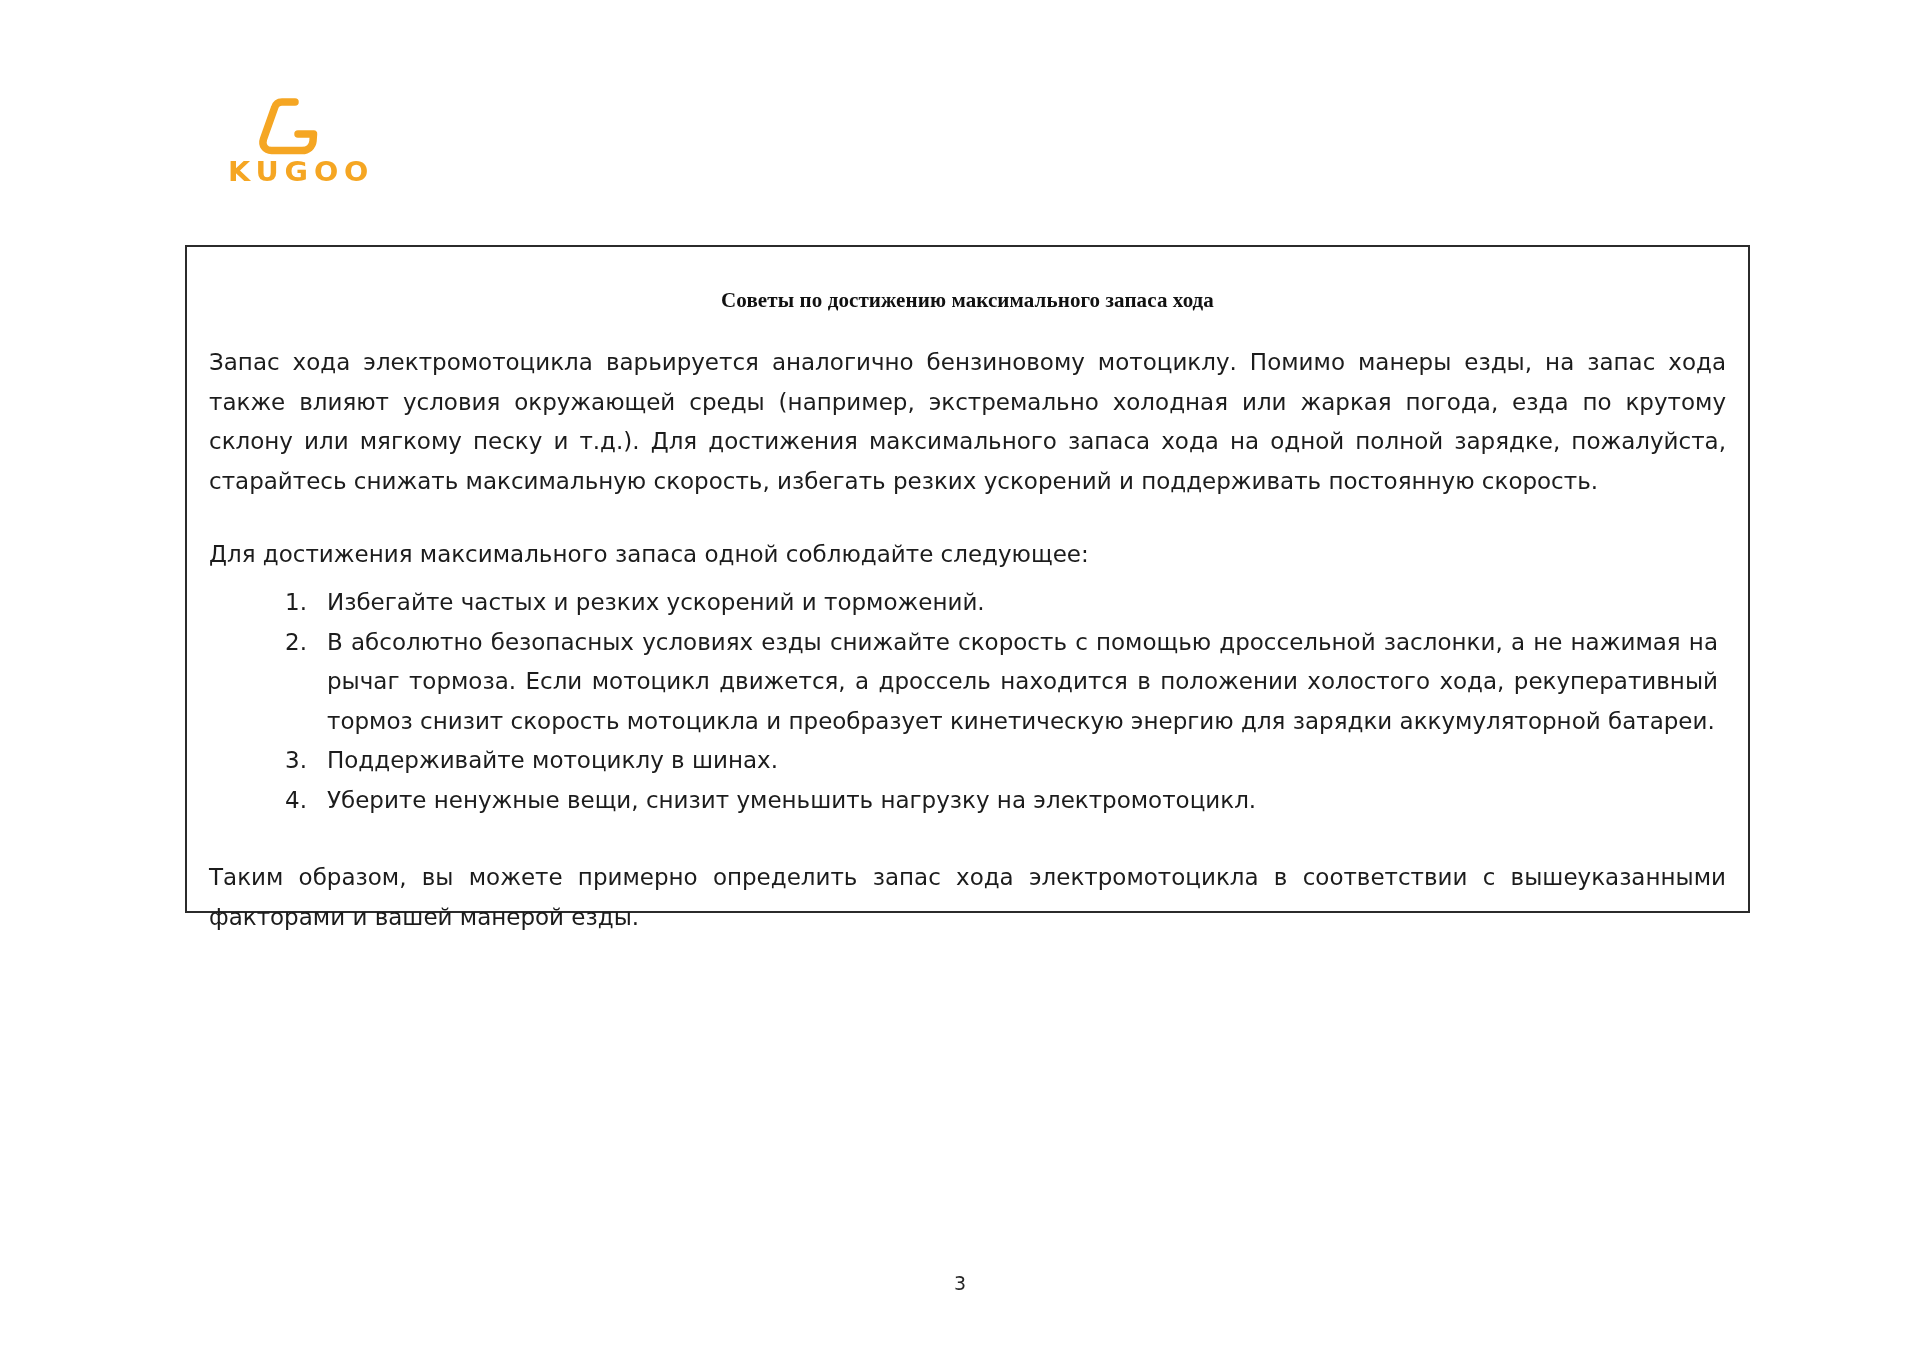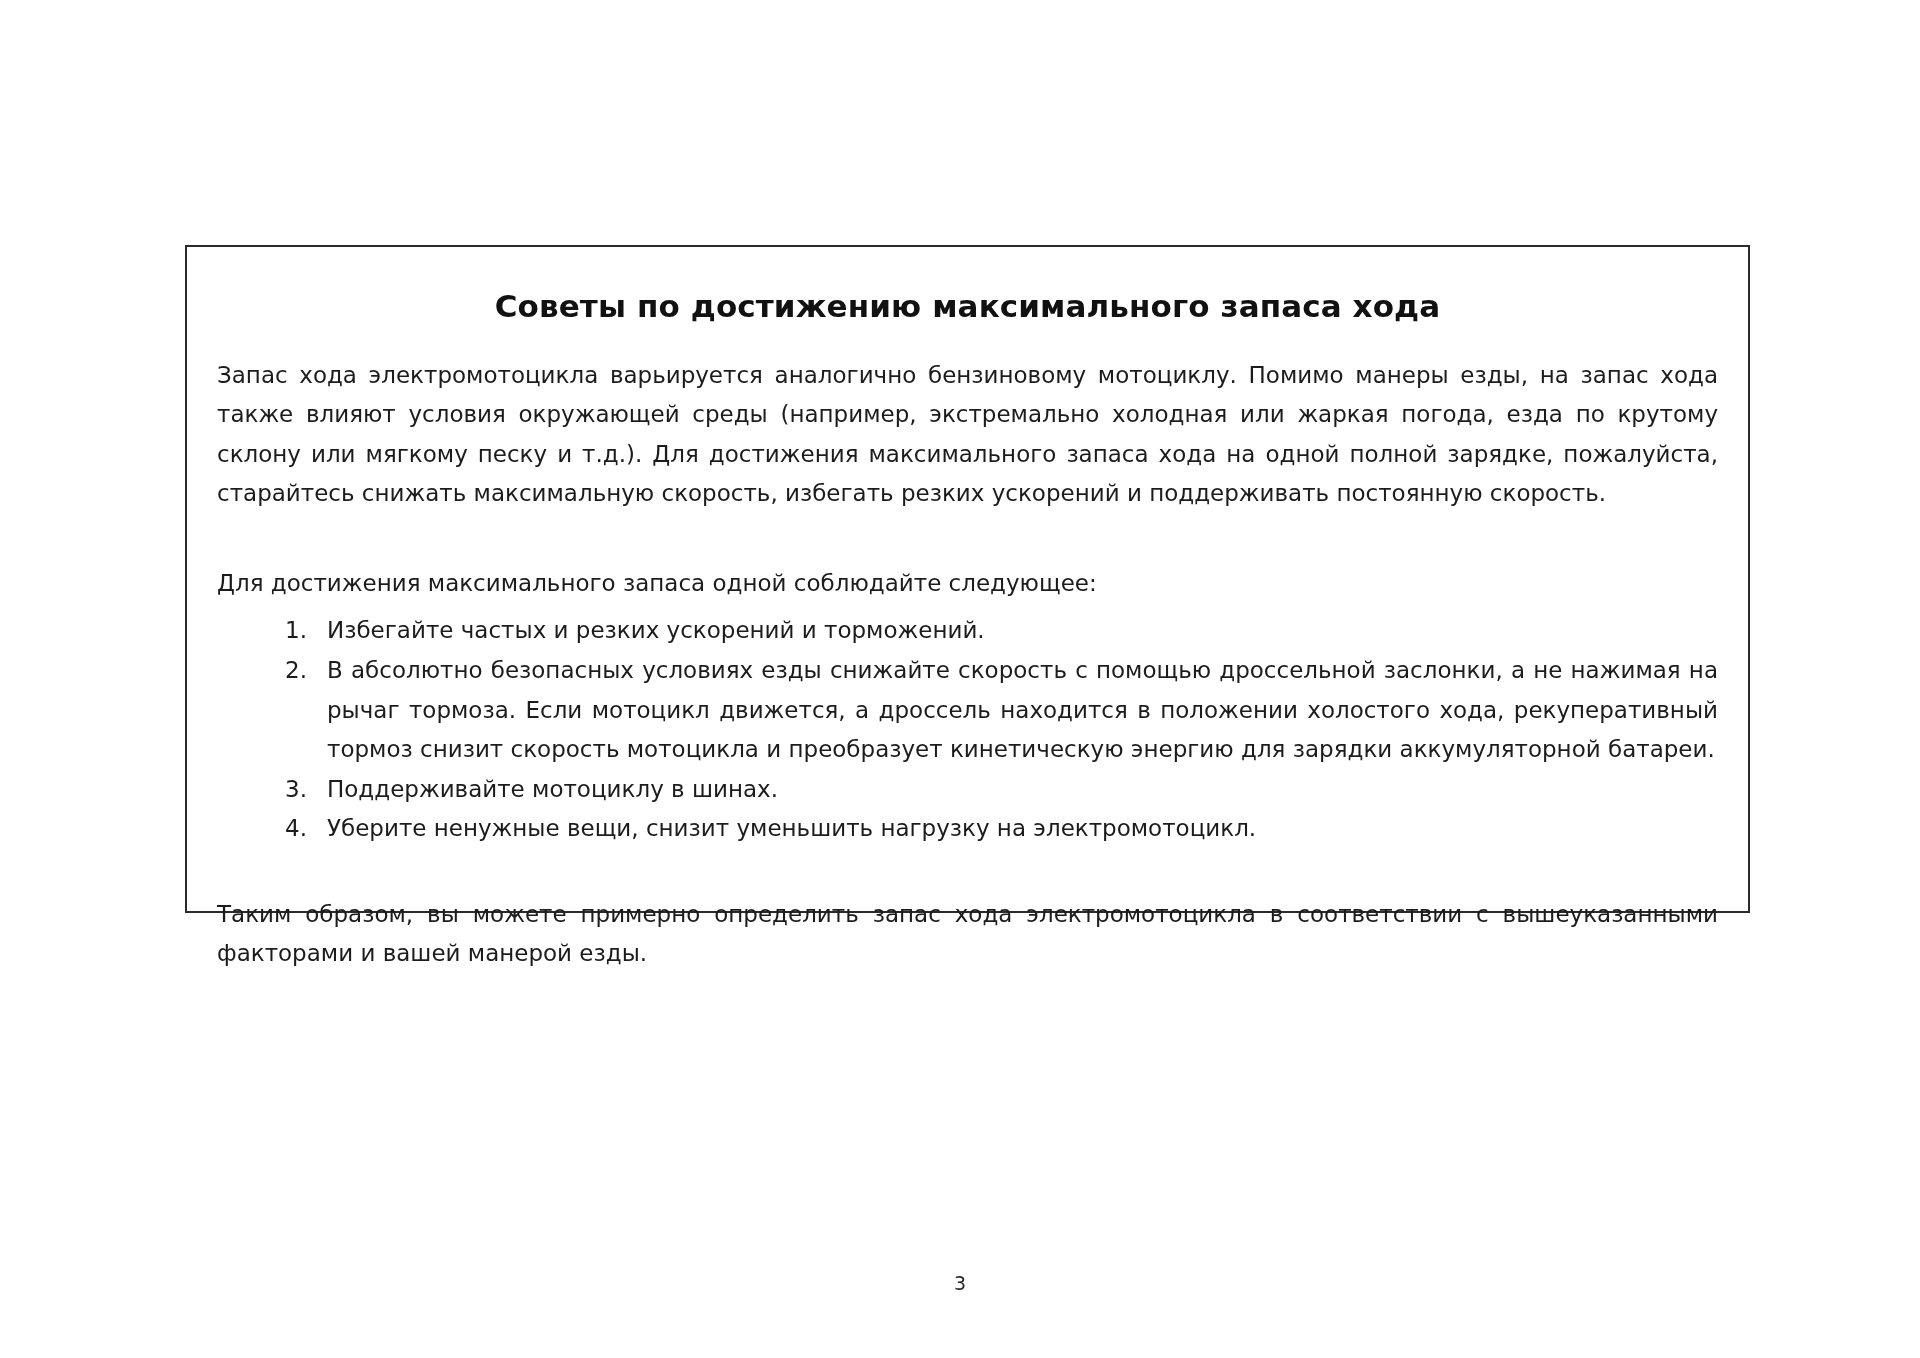--- a/index.html
+++ b/index.html
@@ -61,35 +61,36 @@
     top: 245px;
     width: 1565px;
     height: 668px;
     border: 2px solid #2b2b2b;
     box-sizing: border-box;
     padding: 40px 22px 0 22px;
   }
 
   .box-title {
     text-align: center;
-    font-size: 31px;
+    font-size: 21px;
     font-weight: 700;
     letter-spacing: 0.1px;
     color: #111111;
     margin: 0 0 30px 0;
     line-height: 1.25;
+    font-family: Liberation Serif, serif;
   }
 
   .para {
     text-align: justify;
     text-justify: inter-word;
     font-size: 23px;
     line-height: 1.72;
     color: #1c1c1c;
-    margin: 8px;
+    margin: 0;
     hyphens: none;
   }
   .para.no-justify {
     text-align: left;
   }
 
   .spacer-lg { height: 34px; }
   .spacer-md { height: 30px; }
 
   .list {
@@ -131,20 +132,30 @@
     text-align: center;
     font-size: 19px;
     color: #262626;
   }
 </style>
 </head>
 <body>
 
 <div class="page">
 
+  <div class="logo-block">
+    <div class="logo-mark">
+      <svg viewBox="0 0 84 62" width="84" height="62" aria-hidden="true">
+        <g fill="none" stroke="#F5A623" stroke-width="7.5" stroke-linecap="round" stroke-linejoin="round">
+          <path d="M49 6 H36 C32 6 29.5 8.5 28.5 12 L17.5 43 C15.5 49 19 54.5 25.5 54.5 H56 C62 54.5 66.5 50.5 67 45 L67.5 38 H52"></path>
+        </g>
+      </svg>
+    </div>
+    <div class="logo-word">KUGOO</div>
+  </div>
 
   <div class="content-box">
 
     <h1 class="box-title">Советы по достижению максимального запаса хода</h1>
 
     <p class="para">Запас хода электромотоцикла варьируется аналогично бензиновому мотоциклу. Помимо манеры езды, на запас хода также влияют условия окружающей среды (например, экстремально холодная или жаркая погода, езда по крутому склону или мягкому песку и т.д.). Для достижения максимального запаса хода на одной полной зарядке, пожалуйста, старайтесь снижать максимальную скорость, избегать резких ускорений и поддерживать постоянную скорость.</p>
 
     <div class="spacer-lg"></div>
 
     <p class="para no-justify">Для достижения максимального запаса одной соблюдайте следующее:</p>

